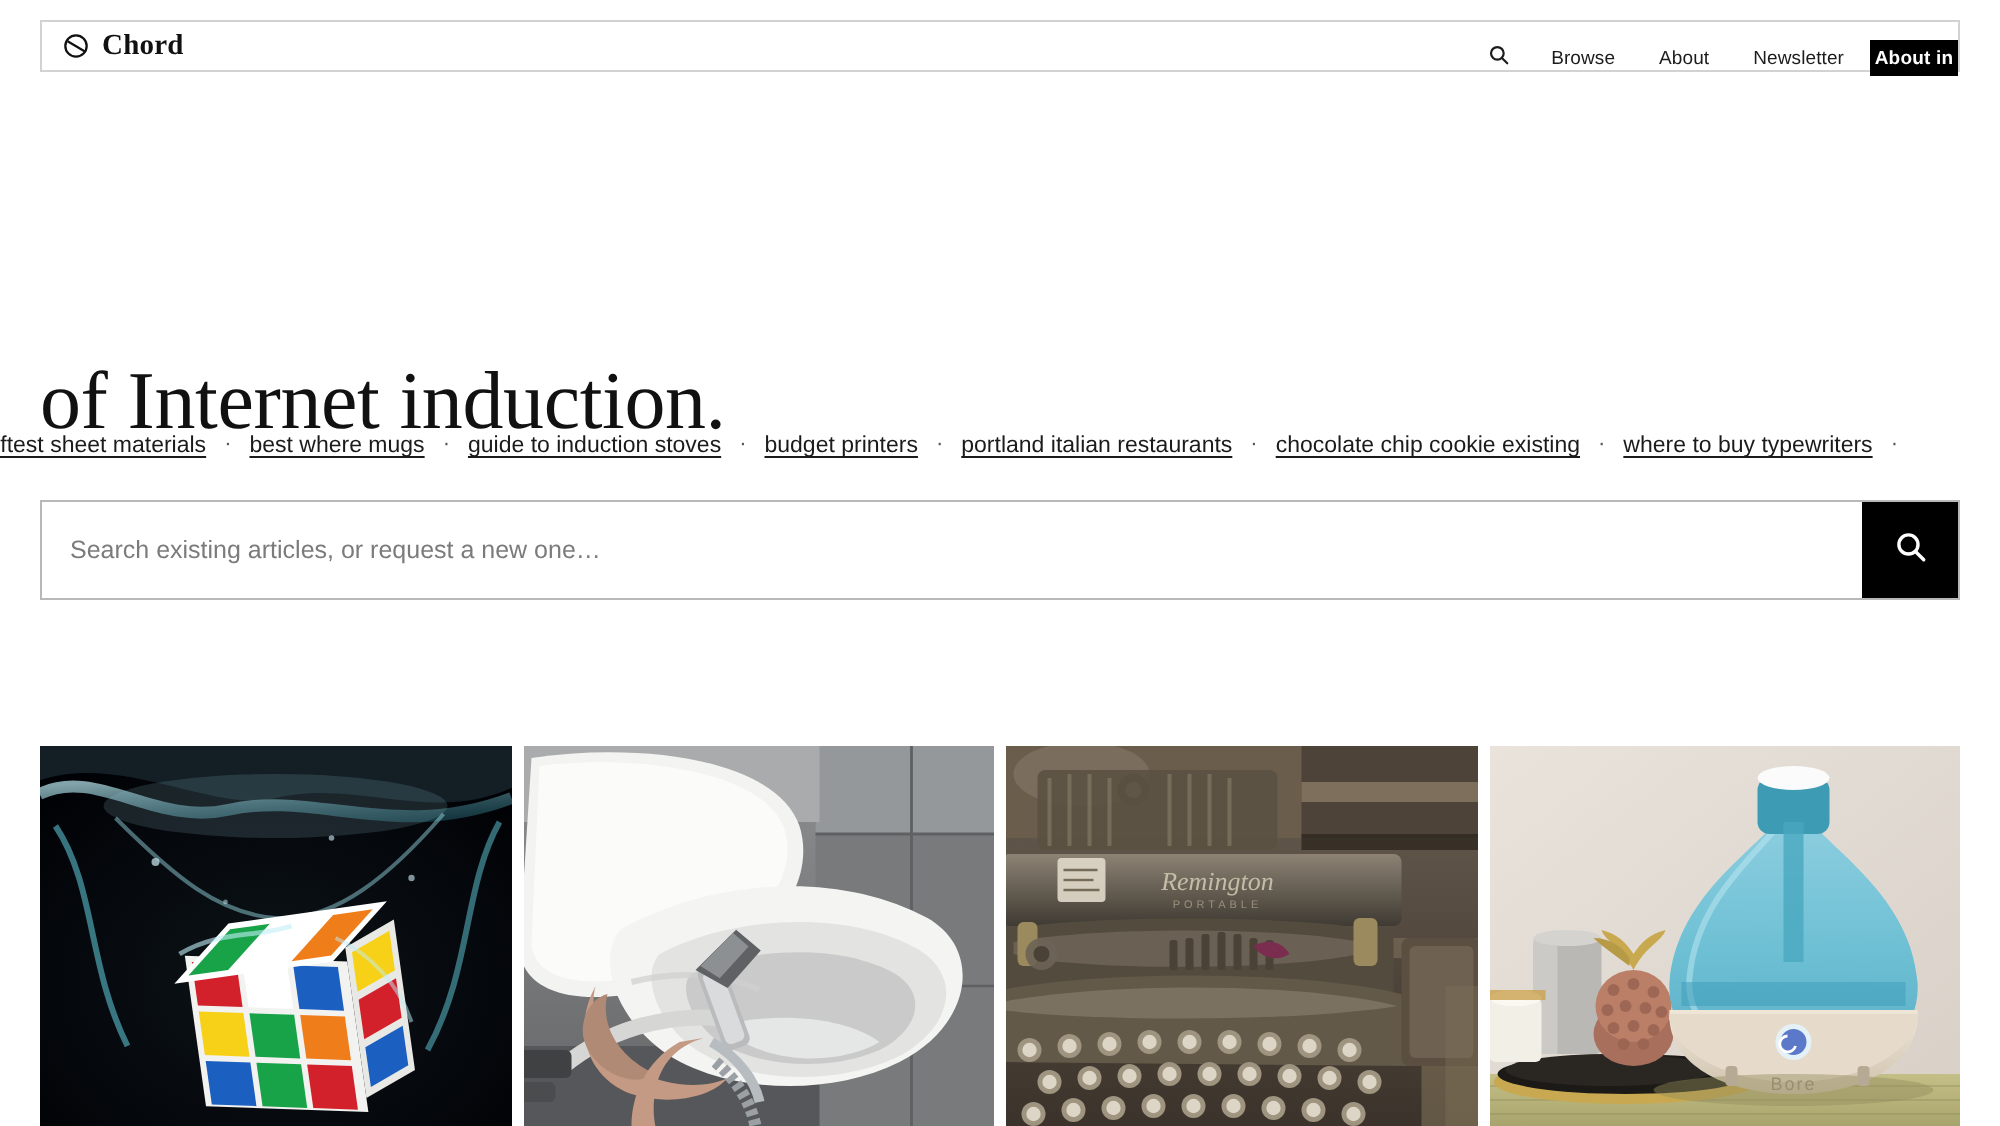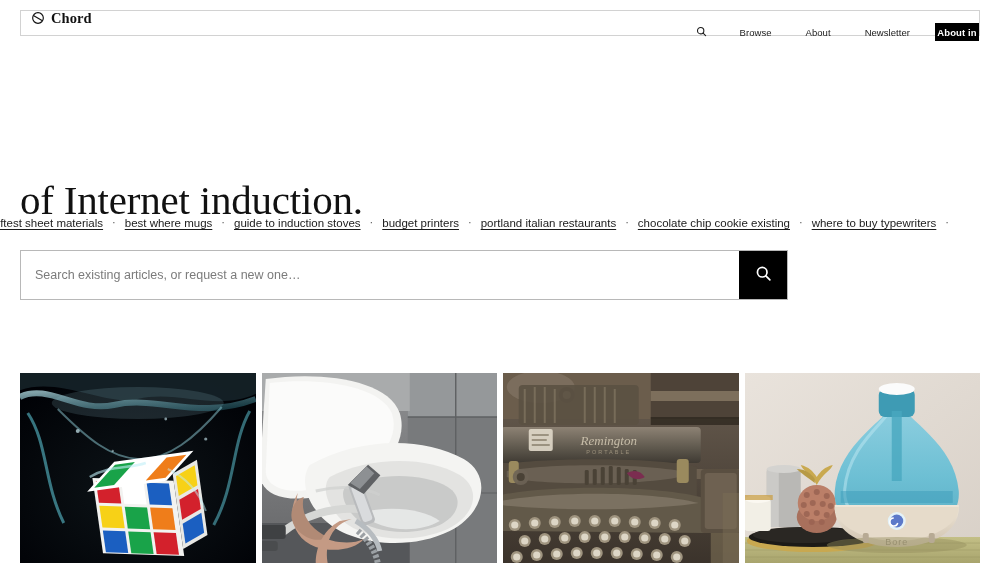--- a/index.html
+++ b/index.html
@@ -14,38 +14,38 @@
   .page { position: relative; width: 1000px; height: 563px; background:#fff; }
 
   
   .header {
     position: absolute;
     left: 20px; top: 10px;
     width: 960px; height: 26px;
     border: 1px solid #d2d2d2;
     background: #fff;
     display: flex;
-    align-items: flex-start;
+    align-items: center;
   }
   .brand {
     display: flex; align-items: center; gap: 6px;
     padding-left: 10px;
     font-family: "Liberation Serif", serif;
     font-size: 14.5px;
     font-weight: 700;
     color: #111;
     letter-spacing: .1px;
   }
   .brand-mark { width: 14px; height: 14px; display:block; }
   .brand-name { line-height: 1; position: relative; top: 0px; }
 
   .nav-spacer { flex: 1 1 auto; }
 
   .nav {
-    display: flex; align-items: stretch; gap: 16px; margin-top: 12px;
+    display: flex; align-items: stretch; gap: 4px; margin-top: 12px;
   }
   .nav-search {
     display: flex; align-items: center; justify-content: center;
     width: 26px;
   }
   .nav-link {
     display: flex; align-items: center;
     padding: 0 9px;
     font-size: 9.5px;
     color: #1c1c1c;
@@ -103,21 +103,21 @@
     color: #555;
     font-size: 11px;
     position: relative;
     top: -1px;
   }
 
   
   .searchbar {
     position: absolute;
     left: 20px; top: 250px;
-    width: 768px; height: 50px;
+    width: 960px; height: 50px;
     display: flex;
     border: 1px solid #b8b8b8;
     background: #fff;
     gap: 24px;
   }
   .search-input {
     flex: 1 1 auto;
     border: none; outline: none;
     padding: 0 14px;
     font-size: 12.5px;

